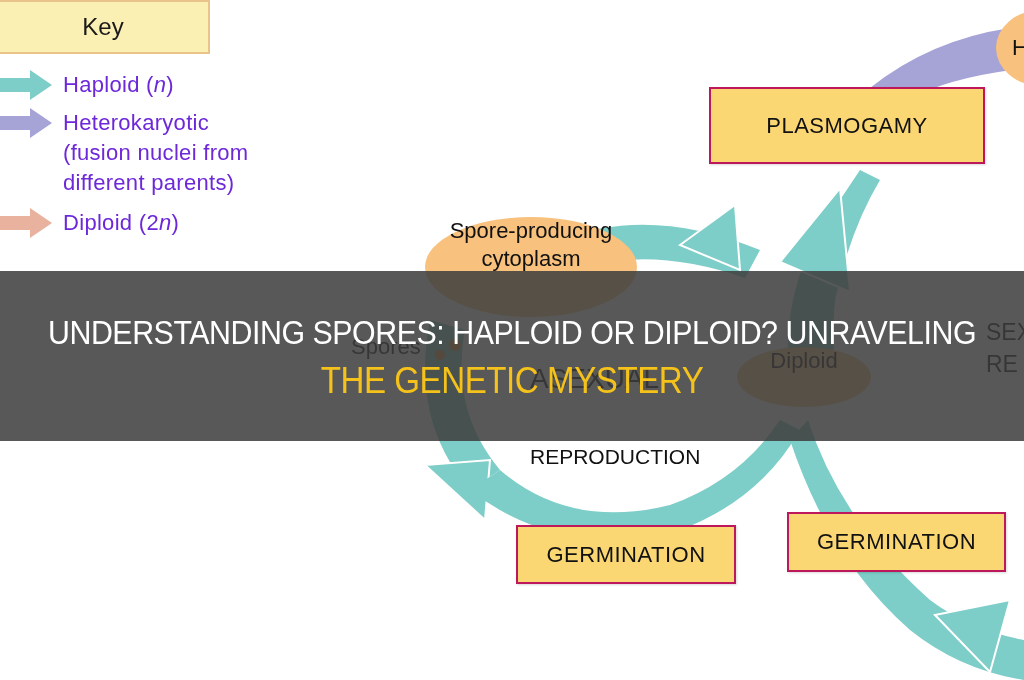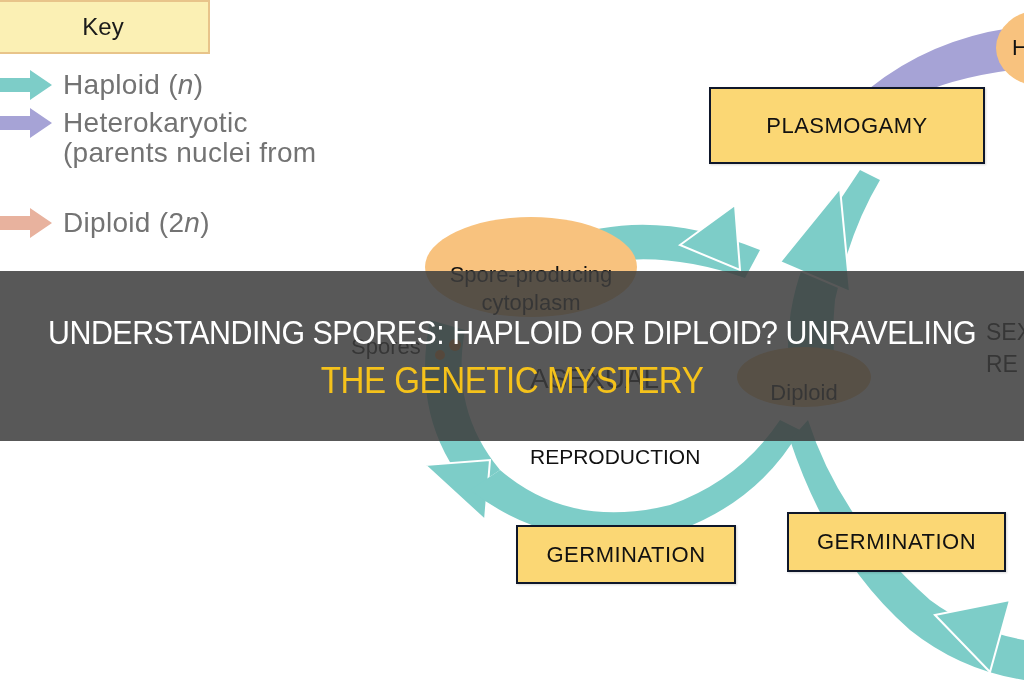--- a/index.html
+++ b/index.html
@@ -3,26 +3,26 @@
   <meta charset="utf-8">
   <style>
     html, body { margin:0; padding:0; }
     body { width:1024px; height:680px; position:relative; overflow:hidden; background:#ffffff; font-family:"Liberation Sans", sans-serif; }
     .stage { position:absolute; left:0; top:0; width:854px; height:680px; }
     svg.diagram { position:absolute; left:0; top:0; }
     .key-box { position:absolute; left:-4px; top:0; width:214px; height:54px; background:#fbf0b4; border:2px solid #e8c48a; box-sizing:border-box; display:flex; align-items:center; justify-content:center; font-size:24px; color:#1a1a1a; }
     .legend { position:absolute; left:0; top:66px; }
     .legend-row { position:absolute; left:0; display:flex; align-items:flex-start; }
     .legend-arrow { position:absolute; left:0; width:52px; height:30px; }
-    .legend-text { position:absolute; left:63px; font-size:28px; line-height:30px; color:#737373; white-space:nowrap; letter-spacing:0.3px; }
+    .legend-text { position:absolute; left:63px; font-size:22px; line-height:30px; color:#6d28d9; white-space:nowrap; letter-spacing:0.3px; }
     .legend-text i { font-style:italic; }
-    .box { position:absolute; background:#fbd774; border:2px solid #0f172a; box-sizing:border-box; color:#111; text-align:center; display:flex; flex-direction:column; justify-content:center; align-items:center; box-shadow:1px 1px 2px rgba(0,0,0,0.15); }
+    .box { position:absolute; background:#fbd774; border:2px solid #be185d; box-sizing:border-box; color:#111; text-align:center; display:flex; flex-direction:column; justify-content:center; align-items:center; box-shadow:1px 1px 2px rgba(0,0,0,0.15); }
     .box .l1 { font-size:22px; letter-spacing:0.5px; line-height:28px; }
     .box .l2 { font-size:22px; line-height:28px; }
-    .ellipse { position:absolute; background:#f8c27e; border-radius:50%; color:#111; display:flex; flex-direction:column; justify-content:flex-end; align-items:center; text-align:center; font-size:22px; line-height:28px; }
+    .ellipse { position:absolute; background:#f8c27e; border-radius:50%; color:#111; display:flex; flex-direction:column; justify-content:flex-start; align-items:center; text-align:center; font-size:22px; line-height:28px; }
     .plain-label { position:absolute; color:#111; font-size:22px; line-height:28px; white-space:nowrap; }
     .overlay { position:absolute; left:0; top:271px; width:1024px; height:170px; background:rgba(60,60,60,0.86); }
     .title { position:absolute; left:0; width:1024px; text-align:center; font-family:"Liberation Sans", sans-serif; font-size:33px; white-space:nowrap; letter-spacing:-0.5px; transform:scaleX(0.92); transform-origin:center; }
     .title.line1 { top:314px; color:#ffffff; }
     .title.line2 { top:360px; color:#f5c21b; font-size:36px; }
     .watermark { position:absolute; right:24px; top:618px; color:#ffffff; font-size:28px; letter-spacing:0.5px; opacity:0.95;font-weight:bold; }
   </style>
 </head>
 <body>
 
@@ -60,21 +60,22 @@
         <polygon points="0,8 30,8 30,0 52,15 30,30 30,22 0,22" fill="#7dcdc8"></polygon>
       </svg>
       <span class="legend-text"><span>Haploid (</span><i>n</i><span>)</span></span>
     </div>
     <div class="legend-row" style="top:42px;">
       <svg class="legend-arrow" viewBox="0 0 52 30">
         <polygon points="0,8 30,8 30,0 52,15 30,30 30,22 0,22" fill="#a6a3d6"></polygon>
       </svg>
       <span class="legend-text">
         <span style="display:block;">Heterokaryotic</span>
-        <span style="display:block;">(parents nuclei from</span>
+        <span style="display:block;">(fusion nuclei from</span>
+        <span style="display:block;">different parents)</span>
       </span>
     </div>
     <div class="legend-row" style="top:142px;">
       <svg class="legend-arrow" viewBox="0 0 52 30">
         <polygon points="0,8 30,8 30,0 52,15 30,30 30,22 0,22" fill="#e8b29e"></polygon>
       </svg>
       <span class="legend-text"><span>Diploid (2</span><i>n</i><span>)</span></span>
     </div>
   </div>
 

